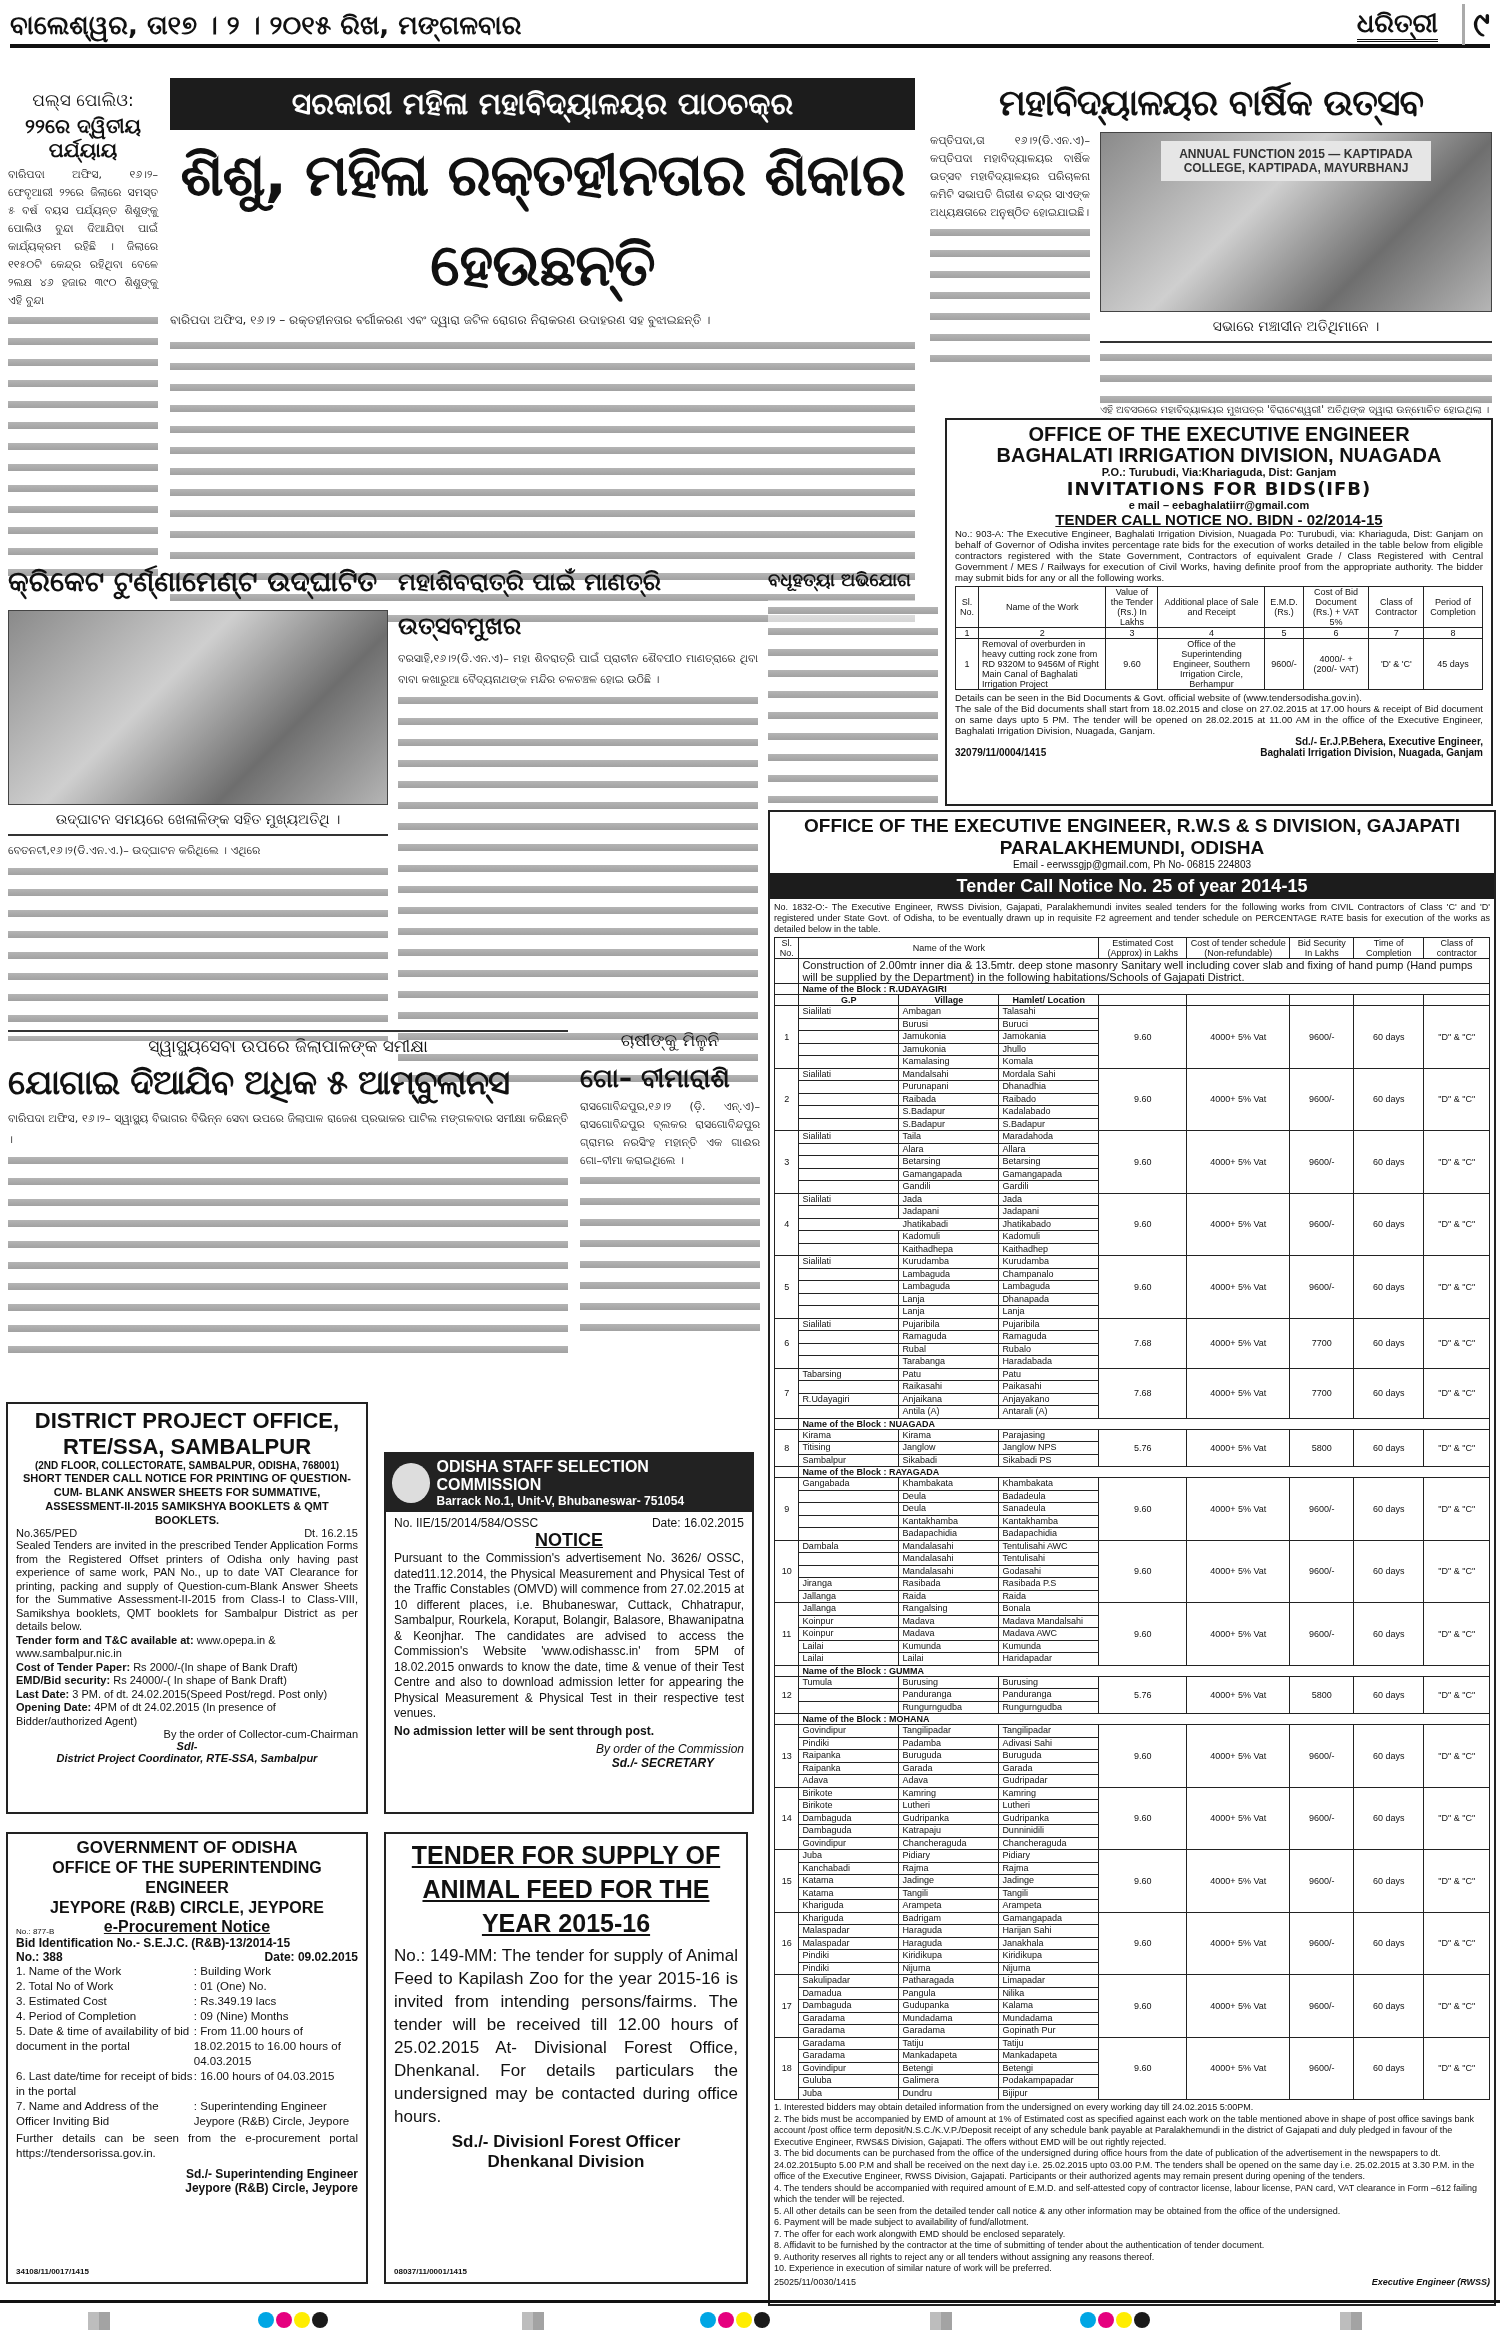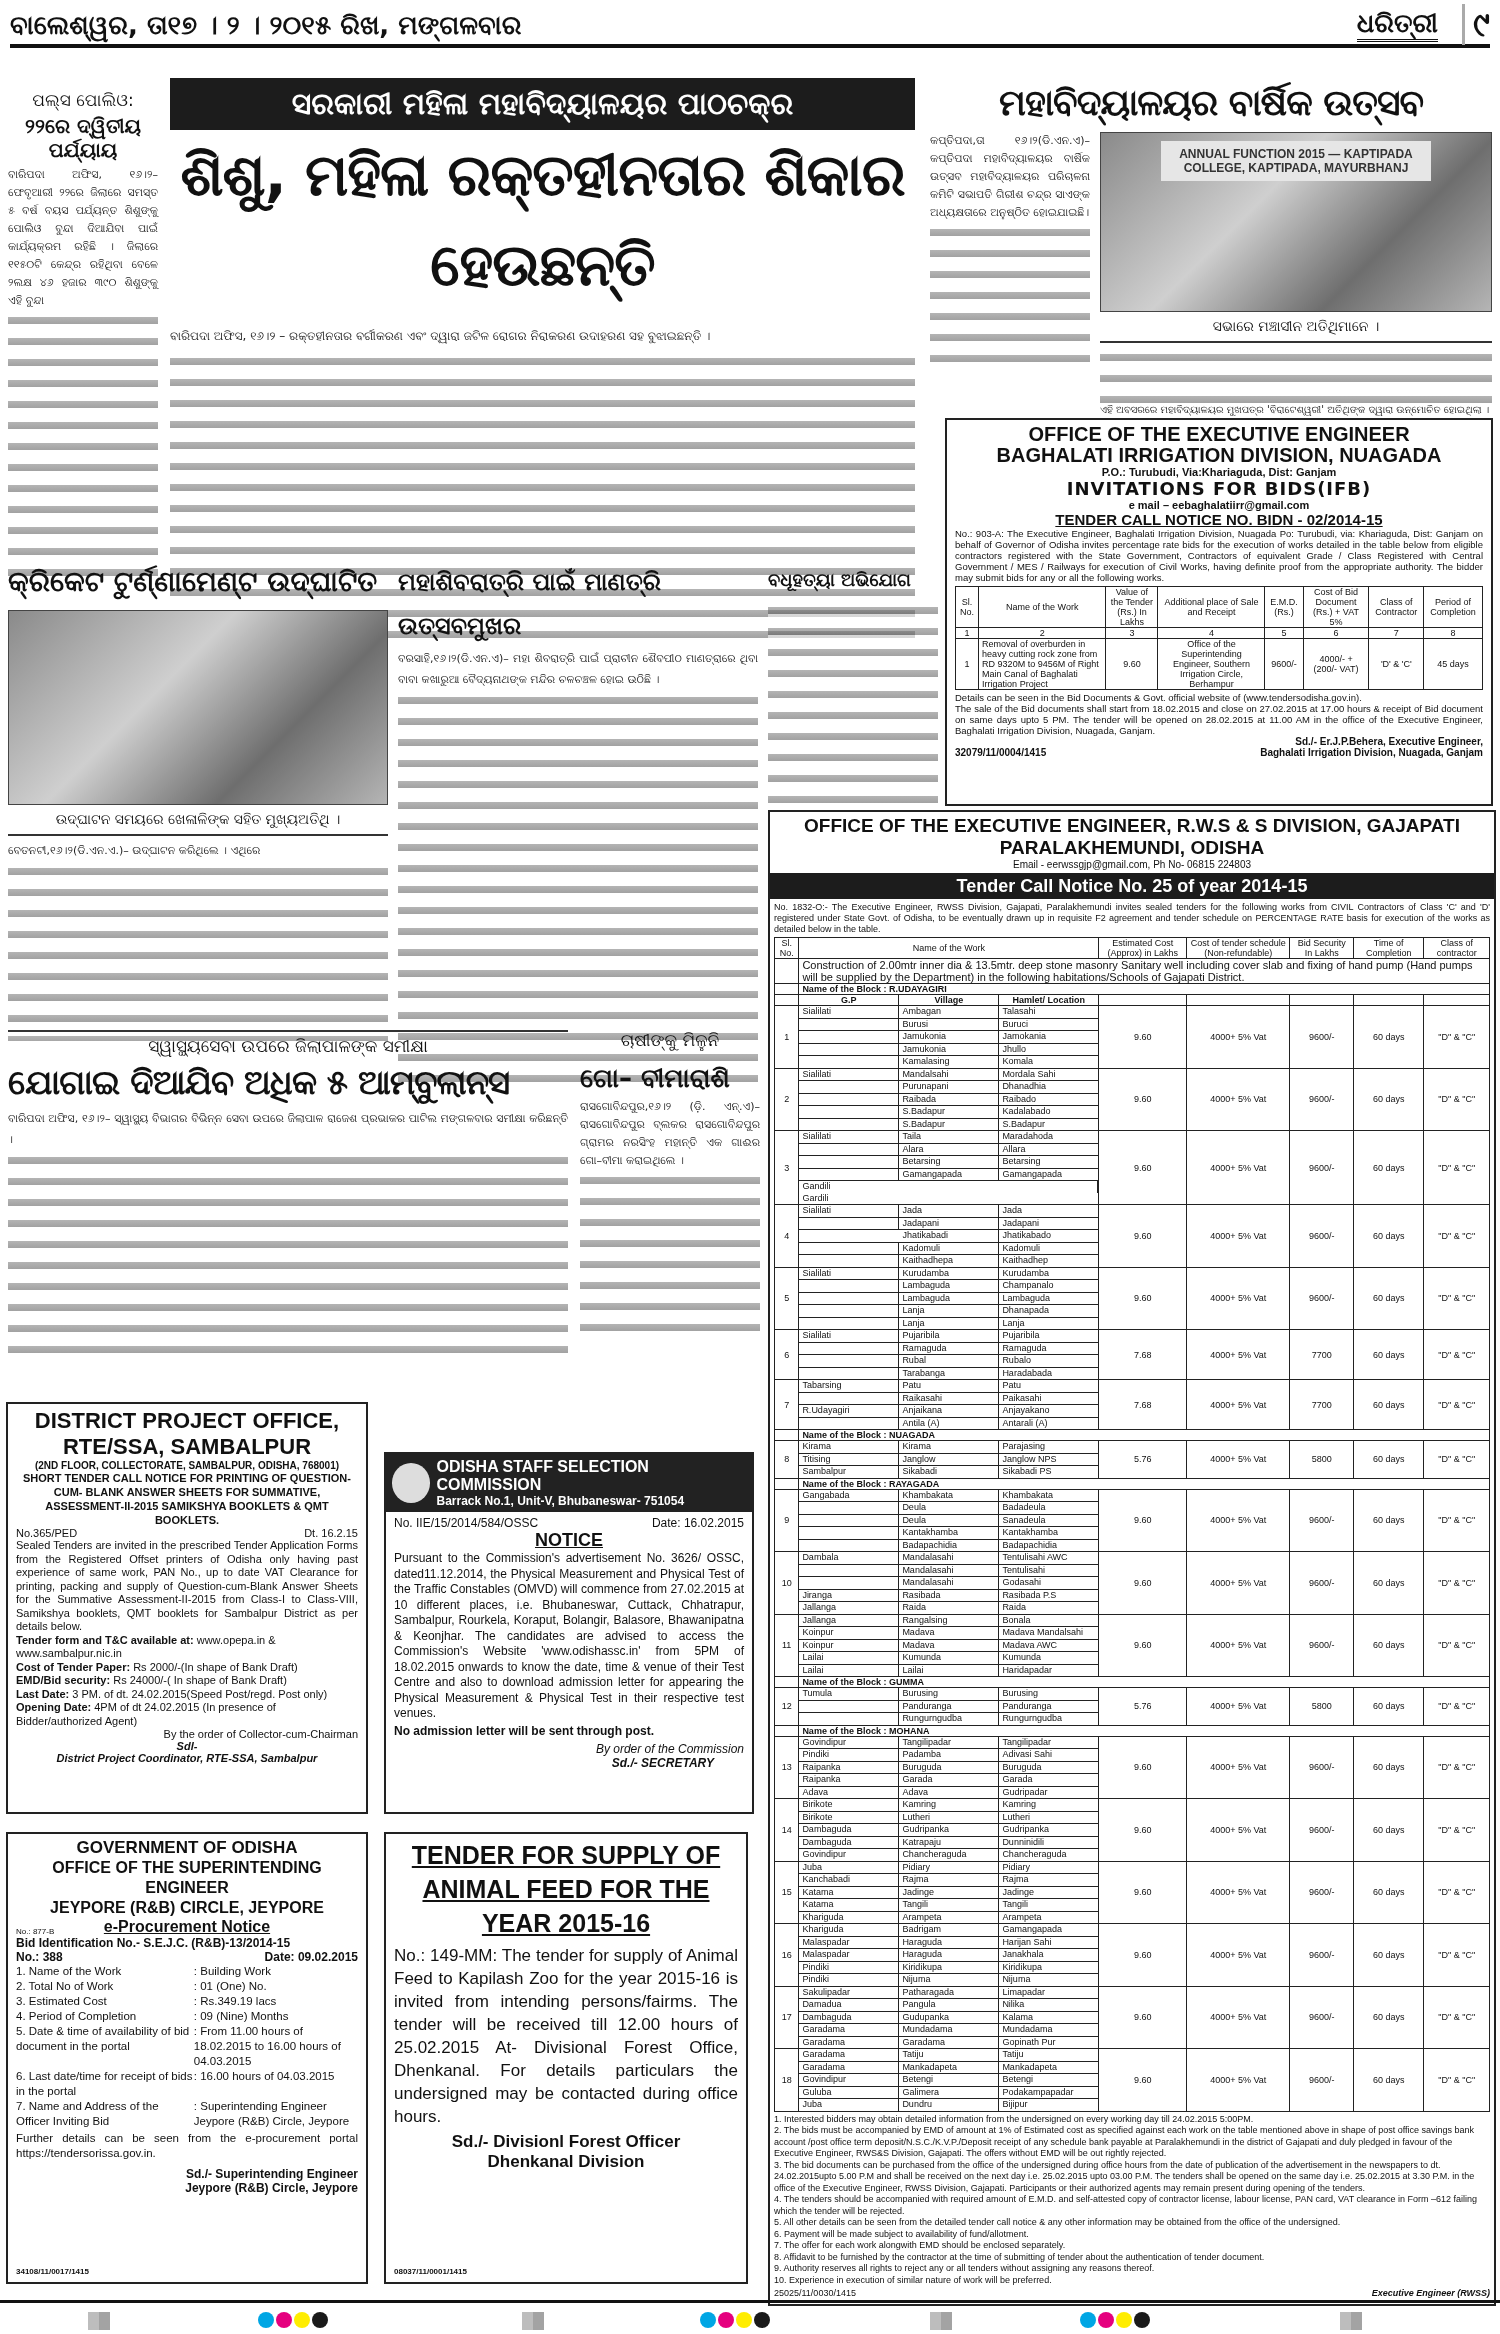--- a/index.html
+++ b/index.html
@@ -41,21 +41,21 @@
 <div class="abs" style="left:8px; top:90px; width:150px;">
   <div class="kicker">ପଲ୍ସ ପୋଲିଓ:</div>
   <div class="head3" style="font-size:20px; text-align:center; margin:4px 0;">୨୨ରେ ଦ୍ୱିତୀୟ ପର୍ଯ୍ୟାୟ</div>
   <div class="col-text" style="font-size:11px; line-height:18px;">ବାରିପଦା ଅଫିସ, ୧୬।୨– ଫେବୃଆରୀ ୨୨ରେ ଜିଲାରେ ସମସ୍ତ ୫ ବର୍ଷ ବୟସ ପର୍ଯ୍ୟନ୍ତ ଶିଶୁଙ୍କୁ ପୋଲିଓ ବୁନ୍ଦା ଦିଆଯିବା ପାଇଁ କାର୍ଯ୍ୟକ୍ରମ ରହିଛି । ଜିଲାରେ ୧୧୫୦ଟି କେନ୍ଦ୍ର ରହିଥିବା ବେଳେ ୨ଲକ୍ଷ ୪୬ ହଜାର ୩୯୦ ଶିଶୁଙ୍କୁ ଏହି ବୁନ୍ଦା</div>
   <div class="placeholder-lines" style="height:270px;"></div>
 </div>
 
 <div class="abs" style="left:170px; top:78px; width:745px;">
   <div class="blackbar">ସରକାରୀ ମହିଳା ମହାବିଦ୍ୟାଳୟର ପାଠଚକ୍ର</div>
   <div class="bighead">ଶିଶୁ, ମହିଳା ରକ୍ତହୀନତାର ଶିକାର ହେଉଛନ୍ତି</div>
-  <div class="col-text" style="font-size:12px;margin-top:16px;">ବାରିପଦା ଅଫିସ, ୧୬।୨ – ରକ୍ତହୀନତାର ବର୍ଗୀକରଣ ଏବଂ ଦ୍ୱାରା ଜଟିଳ ରୋଗର ନିରାକରଣ ଉଦାହରଣ ସହ ବୁଝାଇଛନ୍ତି ।</div>
+  <div class="col-text" style="font-size:12px;">ବାରିପଦା ଅଫିସ, ୧୬।୨ – ରକ୍ତହୀନତାର ବର୍ଗୀକରଣ ଏବଂ ଦ୍ୱାରା ଜଟିଳ ରୋଗର ନିରାକରଣ ଉଦାହରଣ ସହ ବୁଝାଇଛନ୍ତି ।</div>
   <div class="placeholder-lines" style="height:300px; margin-top:4px;"></div>
 </div>
 
 <div class="abs" style="left:930px; top:78px; width:562px;">
   <div class="head2" style="text-align:center; line-height:50px;">ମହାବିଦ୍ୟାଳୟର ବାର୍ଷିକ ଉତ୍ସବ</div>
   <div style="display:flex; gap:10px; margin-top:4px;">
     <div style="width:160px;">
       <div class="col-text" style="font-size:11px; line-height:18px;">କପ୍ତିପଦା,ତା ୧୬।୨(ଡି.ଏନ.ଏ)– କପ୍ତିପଦା ମହାବିଦ୍ୟାଳୟର ବାର୍ଷିକ ଉତ୍ସବ ମହାବିଦ୍ୟାଳୟର ପରିଚାଳନା କମିଟି ସଭାପତି ଗିରୀଶ ଚନ୍ଦ୍ର ସାଏଙ୍କ ଅଧ୍ୟକ୍ଷତାରେ ଅନୁଷ୍ଠିତ ହୋଇଯାଇଛି।</div>
       <div class="placeholder-lines" style="height:150px;"></div>
     </div>
@@ -383,21 +383,21 @@
             <div style="display: flex; border-bottom: 1px solid rgb(34, 34, 34); line-height: 11.5px;">
               <div style="flex: 1 1 0%; padding: 0px 3px; border-right: 1px solid rgb(34, 34, 34);"></div>
               <div style="flex: 1 1 0%; padding: 0px 3px; border-right: 1px solid rgb(34, 34, 34);">Betarsing</div>
               <div style="flex: 1 1 0%; padding: 0px 3px; border-right: none;">Betarsing</div>
             </div>
             <div style="display: flex; border-bottom: 1px solid rgb(34, 34, 34); line-height: 11.5px;">
               <div style="flex: 1 1 0%; padding: 0px 3px; border-right: 1px solid rgb(34, 34, 34);"></div>
               <div style="flex: 1 1 0%; padding: 0px 3px; border-right: 1px solid rgb(34, 34, 34);">Gamangapada</div>
               <div style="flex: 1 1 0%; padding: 0px 3px; border-right: none;">Gamangapada</div>
             </div>
-            <div style="display: flex; border-bottom: none; line-height: 11.5px; flex-direction: column;">
+            <div style="display: flex; border-bottom: none; line-height: 11.5px;">
               <div style="flex: 1 1 0%; padding: 0px 3px; border-right: 1px solid rgb(34, 34, 34);"></div>
               <div style="flex: 1 1 0%; padding: 0px 3px; border-right: 1px solid rgb(34, 34, 34);">Gandili</div>
               <div style="flex: 1 1 0%; padding: 0px 3px; border-right: none;">Gardili</div>
             </div>
           </td>
           <td class="center">9.60</td>
           <td class="center">4000+ 5% Vat</td>
           <td class="center">9600/-</td>
           <td class="center">60 days</td>
           <td class="center">"D" &amp; "C"</td>

